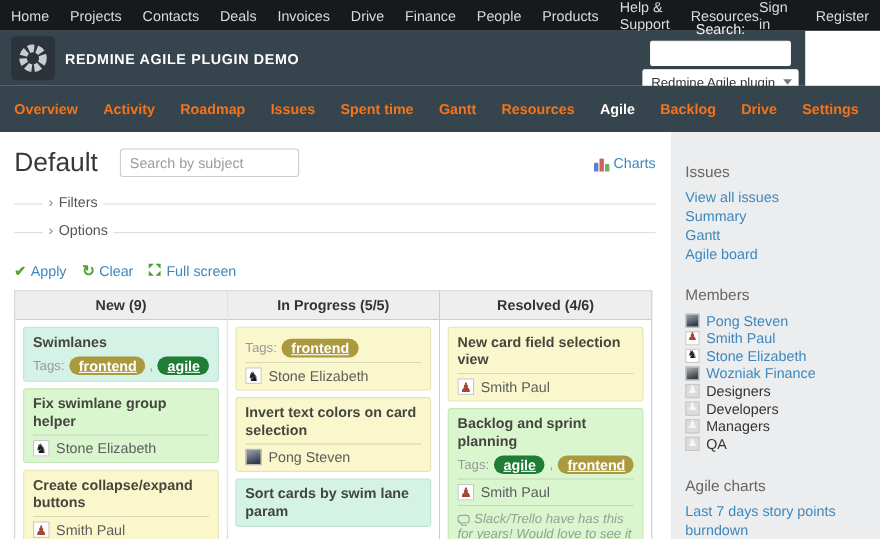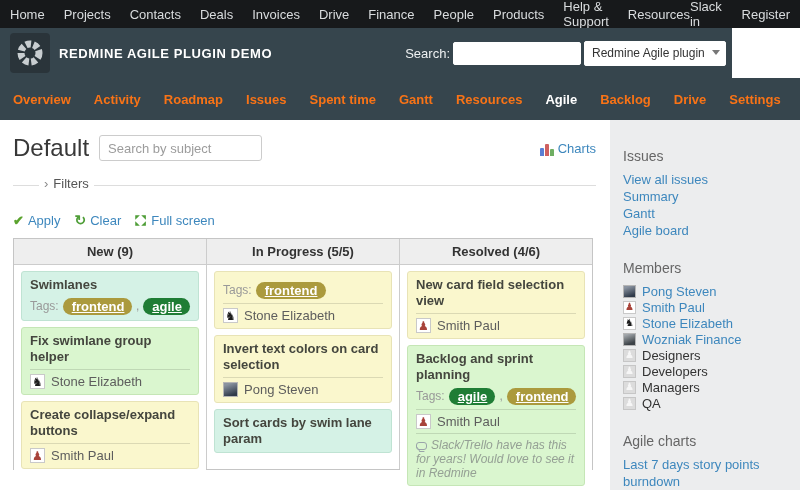--- a/index.html
+++ b/index.html
@@ -13,21 +13,21 @@
             justify-content:space-between; padding:0 10px; }
   .tb-group { display:flex; gap:19px; align-items:center; }
   .tb-item { color:#d9dcde; font-size:13px; }
 
   
   .mainheader { position:absolute; top:28px; left:0; width:732px; height:50px;
                 background:#36454d; display:flex; align-items:center; padding:0 6px 0 10px; }
   .logo { width:40px; height:40px; border-radius:4px; background:#2a343a;
           display:flex; align-items:center; justify-content:center; margin-right:9px; }
   .app-title { color:#fff; font-size:13px; font-weight:bold; letter-spacing:.6px; flex:1; }
-  .hsearch { display:flex; align-items:center; gap:3px; }
+  .hsearch { display:flex; align-items:center; gap:3px;flex-direction:column; }
   .hsearch label { color:#eef1f2; font-size:13px; }
   .hsearch input { width:128px; height:23px; border:1px solid #fff; border-radius:2px;
                    padding:0 6px; font-size:12px; font-family:inherit; }
   .selwrap { position:relative; width:142px; height:25px; }
   .selwrap select { appearance:none; -webkit-appearance:none; width:100%; height:100%;
                     border:1px solid #fff; border-radius:2px; background:#fff;
                     font-size:12px; color:#333; padding:0 18px 0 7px; font-family:inherit; }
   .selwrap .chev { position:absolute; right:6px; top:9px; width:0; height:0;
                    border-left:4px solid transparent; border-right:4px solid transparent;
                    border-top:5px solid #777; pointer-events:none; }
@@ -39,21 +39,21 @@
   .tab.active { color:#fff; }
 
   
   .content { position:absolute; top:120px; left:0; width:800px; height:468px; display:flex; }
   .main { width:610px; background:#fff; padding:0 0 0 13px; }
   .sidebar { flex:1; background:#ecedee; padding:28px 14px 0 13px; }
 
   
   .headrow { margin-top:14px; display:flex; align-items:center; height:28px; }
   .page-title { font-size:24px; color:#383838; font-weight:normal; }
-  .subj-input { margin-left:10px; width:163px; height:26px; border:1px solid #ccc;
+  .subj-input { margin-left:20px; width:163px; height:26px; border:1px solid #ccc;
                 border-radius:3px; padding:0 8px; font-size:13px; color:#333; font-family:inherit; }
   .subj-input::placeholder { color:#9c9c9c; }
   .headspacer { flex:1; }
   .charts-link { display:flex; align-items:flex-end; gap:4px; margin-right:14px; }
   .charts-link a { color:#3d87bd; font-size:13px; }
   .chart-ico { display:flex; align-items:flex-end; gap:1px; height:12px; }
   .chart-ico i { display:block; width:4px; border-radius:1px 1px 0 0; }
 
   
   .collapsible { position:relative; height:22px; margin-right:14px; }
@@ -131,21 +131,21 @@
       <a class="tb-item">Deals</a>
       <a class="tb-item">Invoices</a>
       <a class="tb-item">Drive</a>
       <a class="tb-item">Finance</a>
       <a class="tb-item">People</a>
       <a class="tb-item">Products</a>
       <a class="tb-item">Help &amp; Support</a>
       <a class="tb-item">Resources</a>
     </div>
   <div class="tb-group" id="tb-right">
-      <a class="tb-item">Slack in</a>
+      <a class="tb-item">Sign in</a>
       <a class="tb-item">Register</a>
     </div>
 </div>
 
 <div class="mainheader">
   <div class="logo">
     <svg width="28" height="28" viewBox="0 0 28 28">
       <circle cx="14" cy="14" r="9" fill="none" stroke="#c8cdd0" stroke-width="7" stroke-dasharray="5.2 2.4"></circle>
     </svg>
   </div>
@@ -187,20 +187,24 @@
             <i style="height:12px;background:#cf6060"></i>
             <i style="height:7px;background:#6fae62"></i>
         </span>
         <a>Charts</a>
       </div>
     </div>
 
     <div class="collapsible filters">
       <div class="line"></div>
       <span class="legend"><span class="arr">›</span><span>Filters</span></span>
+    </div>
+    <div class="collapsible options">
+      <div class="line"></div>
+      <span class="legend"><span class="arr">›</span><span>Options</span></span>
     </div>
 
     <div class="actions">
       <span class="action">
         <span class="ico-check">✔</span>
         <a>Apply</a>
       </span>
       <span class="action">
         <span class="ico-reload">↻</span>
         <a>Clear</a>

